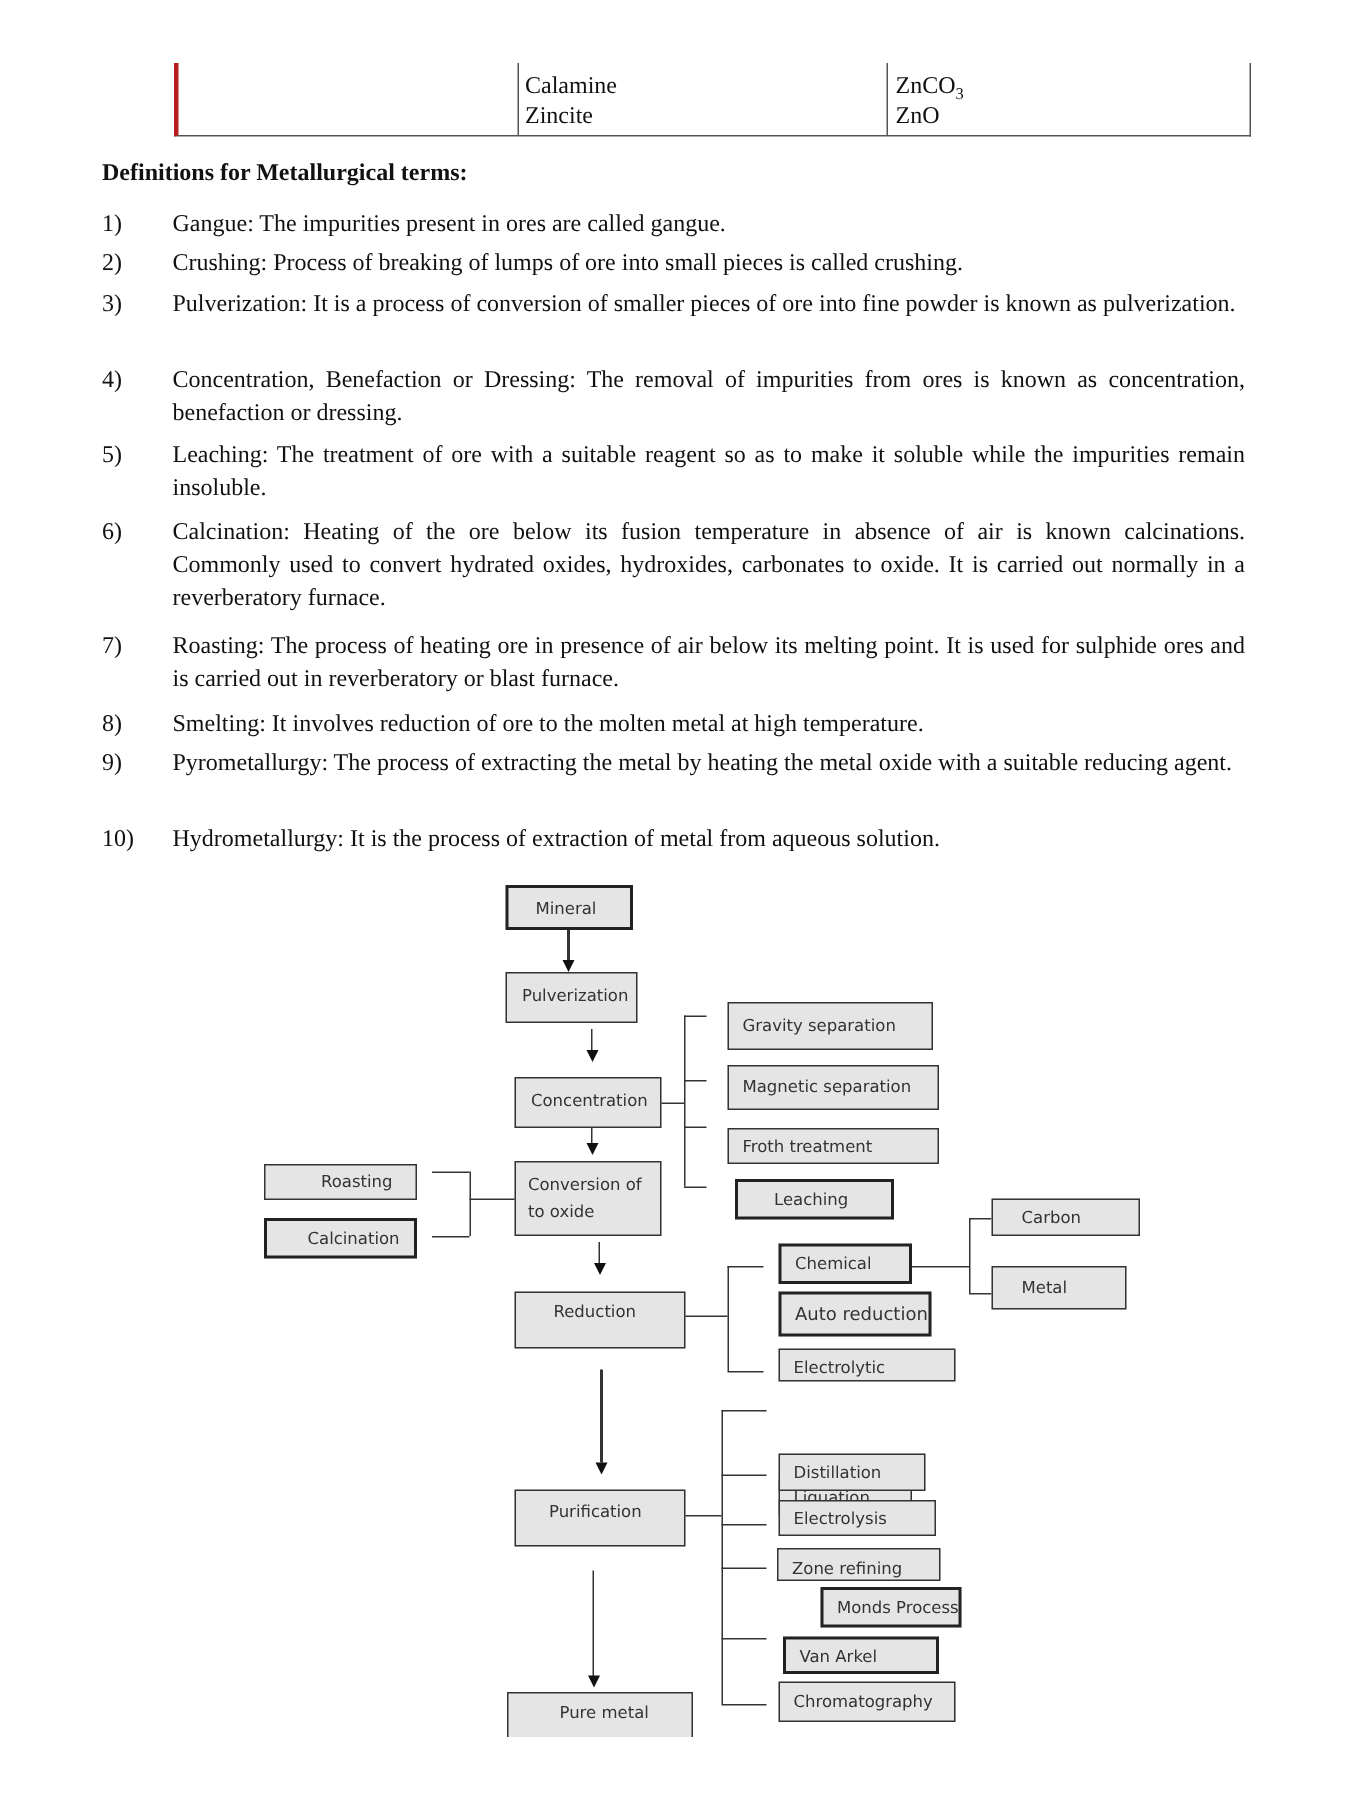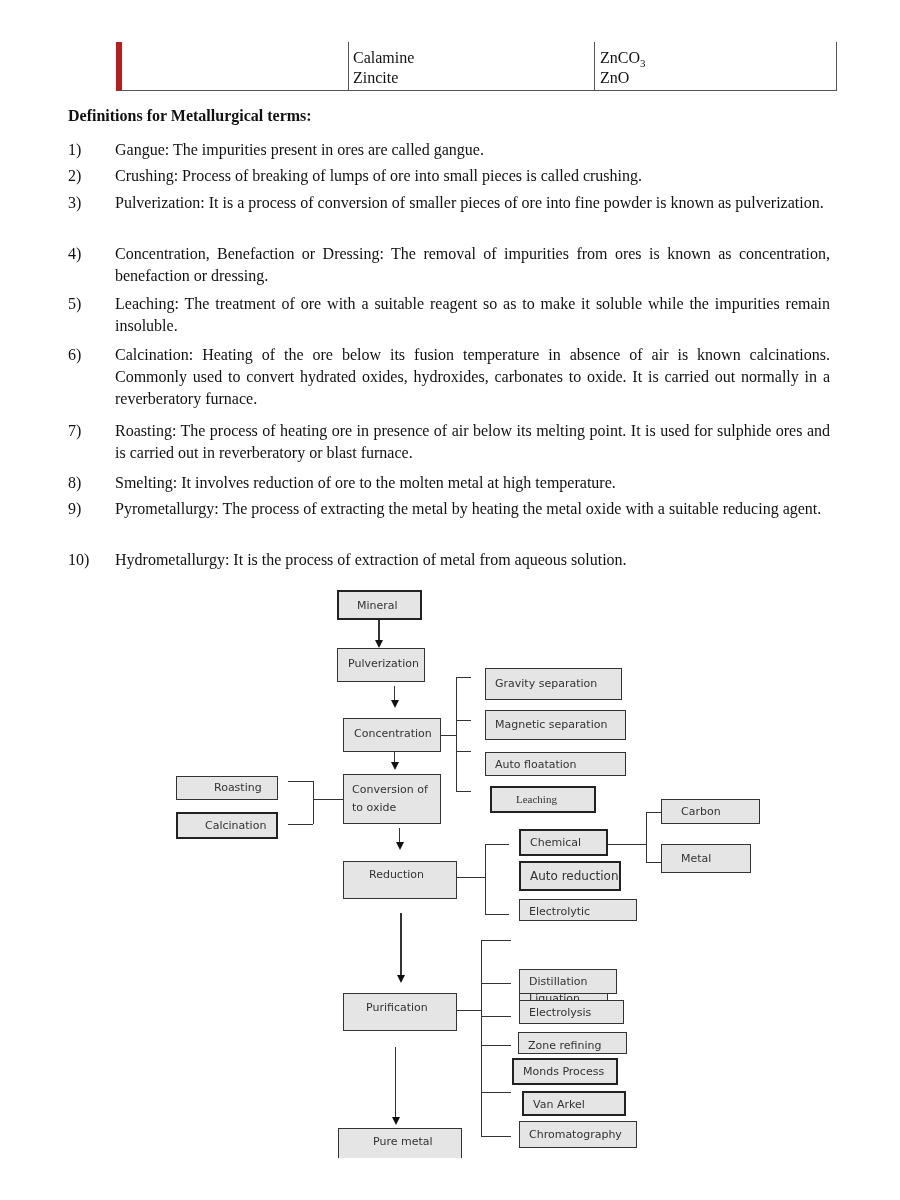--- a/index.html
+++ b/index.html
@@ -1,17 +1,17 @@
 <!DOCTYPE html>
 <html><head>
 <meta charset="utf-8">
 <style>
   html, body { margin:0; padding:0; background:#ffffff; }
   body { width:900px; height:1200px; position:relative; overflow:hidden; font-family:"Liberation Serif", serif; color:#111; }
-  .ore-table { position:absolute; left:116px; top:42px; width:714px; height:48px; border-left:6px solid #b91c1c; border-right:1px solid #555; border-bottom:1px solid #555; }
+  .ore-table { position:absolute; left:116px; top:42px; width:714px; height:48px; border-left:3px solid #b91c1c; border-right:1px solid #555; border-bottom:1px solid #555; }
   .ore-table .col { position:absolute; top:0; bottom:0; border-left:1px solid #555; }
   .ore-table .cell { position:absolute; font-size:16px; line-height:20px; }
   .heading { position:absolute; left:68px; top:107px; font-weight:bold; font-size:16px; }
   .def { position:absolute; left:68px; width:762px; font-size:16px; line-height:22px; }
   .def .num { position:absolute; left:0; top:0; width:40px; }
   .def .txt { margin-left:47px; text-align:justify; }
   .diagram { position:absolute; left:0; top:0; width:900px; height:1200px; pointer-events:none; }
   .box { position:absolute; border:1px solid #333; background:#e5e5e5; font-family:"DejaVu Sans", sans-serif; font-size:11px; color:#333; box-sizing:border-box; pointer-events:auto; overflow:hidden; white-space:nowrap; }
   .box.thick { border-width:2px; border-color:#222; }
   .line { position:absolute; background:#333; }
@@ -101,22 +101,22 @@
   <div class="box" style="left:338px; top:1128px; width:124px; height:30px; padding:6px 0 0 34px; border-bottom:none;">Pure metal</div>
 
   <div class="line" style="left:441px; top:735px; width:15px; height:1px;"></div>
   <div class="line" style="left:456px; top:677px; width:1px; height:114px;"></div>
   <div class="line" style="left:456px; top:677px; width:15px; height:1px;"></div>
   <div class="line" style="left:456px; top:720px; width:15px; height:1px;"></div>
   <div class="line" style="left:456px; top:751px; width:15px; height:1px;"></div>
   <div class="line" style="left:456px; top:791px; width:15px; height:1px;"></div>
   <div class="box" style="left:485px; top:668px; width:137px; height:32px; padding:8px 0 0 9px;">Gravity separation</div>
   <div class="box" style="left:485px; top:710px; width:141px; height:30px; padding:7px 0 0 9px;">Magnetic separation</div>
-  <div class="box" style="left:485px; top:752px; width:141px; height:24px; padding:5px 0 0 9px;">Auto floatation</div>
-  <div class="box thick" style="left:490px; top:786px; width:106px; height:27px; padding:5px 0 0 24px;font-family:Liberation Serif, serif;">Leaching</div>
+  <div class="box" style="left:485px; top:752px; width:141px; height:24px; padding:5px 0 0 9px;">Froth treatment</div>
+  <div class="box thick" style="left:490px; top:786px; width:106px; height:27px; padding:5px 0 0 24px;">Leaching</div>
 
   <div class="box" style="left:176px; top:776px; width:102px; height:24px; padding:4px 0 0 37px;">Roasting</div>
   <div class="box thick" style="left:176px; top:812px; width:102px; height:27px; padding:5px 0 0 27px;">Calcination</div>
   <div class="line" style="left:288px; top:781px; width:25px; height:1px;"></div>
   <div class="line" style="left:313px; top:781px; width:1px; height:43px;"></div>
   <div class="line" style="left:288px; top:824px; width:25px; height:1px;"></div>
   <div class="line" style="left:313px; top:799px; width:30px; height:1px;"></div>
 
   <div class="line" style="left:457px; top:877px; width:28px; height:1px;"></div>
   <div class="line" style="left:485px; top:844px; width:1px; height:70px;"></div>
@@ -138,16 +138,16 @@
   <div class="line" style="left:481px; top:940px; width:30px; height:1px;"></div>
   <div class="line" style="left:481px; top:983px; width:30px; height:1px;"></div>
   <div class="line" style="left:481px; top:1016px; width:30px; height:1px;"></div>
   <div class="line" style="left:481px; top:1045px; width:30px; height:1px;"></div>
   <div class="line" style="left:481px; top:1092px; width:30px; height:1px;"></div>
   <div class="line" style="left:481px; top:1136px; width:30px; height:1px;"></div>
   <div class="box" style="left:519px; top:938px; width:89px; height:24px; padding:5px 0 0 9px;margin-top:48px;">Liquation</div>
   <div class="box" style="left:519px; top:969px; width:98px; height:25px; padding:5px 0 0 9px;">Distillation</div>
   <div class="box" style="left:519px; top:1000px; width:105px; height:24px; padding:5px 0 0 9px;">Electrolysis</div>
   <div class="box" style="left:518px; top:1032px; width:109px; height:22px; padding:6px 0 0 9px;">Zone refining</div>
-  <div class="box thick" style="left:512px; top:1058px; width:106px; height:27px; padding:5px 0 0 9px;">Monds Process</div>
+  <div class="box thick" style="left:547px; top:1058px; width:94px; height:27px; padding:5px 0 0 9px;">Monds Process</div>
   <div class="box thick" style="left:522px; top:1091px; width:104px; height:25px; padding:5px 0 0 9px;">Van Arkel</div>
   <div class="box" style="left:519px; top:1121px; width:118px; height:27px; padding:6px 0 0 9px;">Chromatography</div>
 </div>
 
 </body></html>

